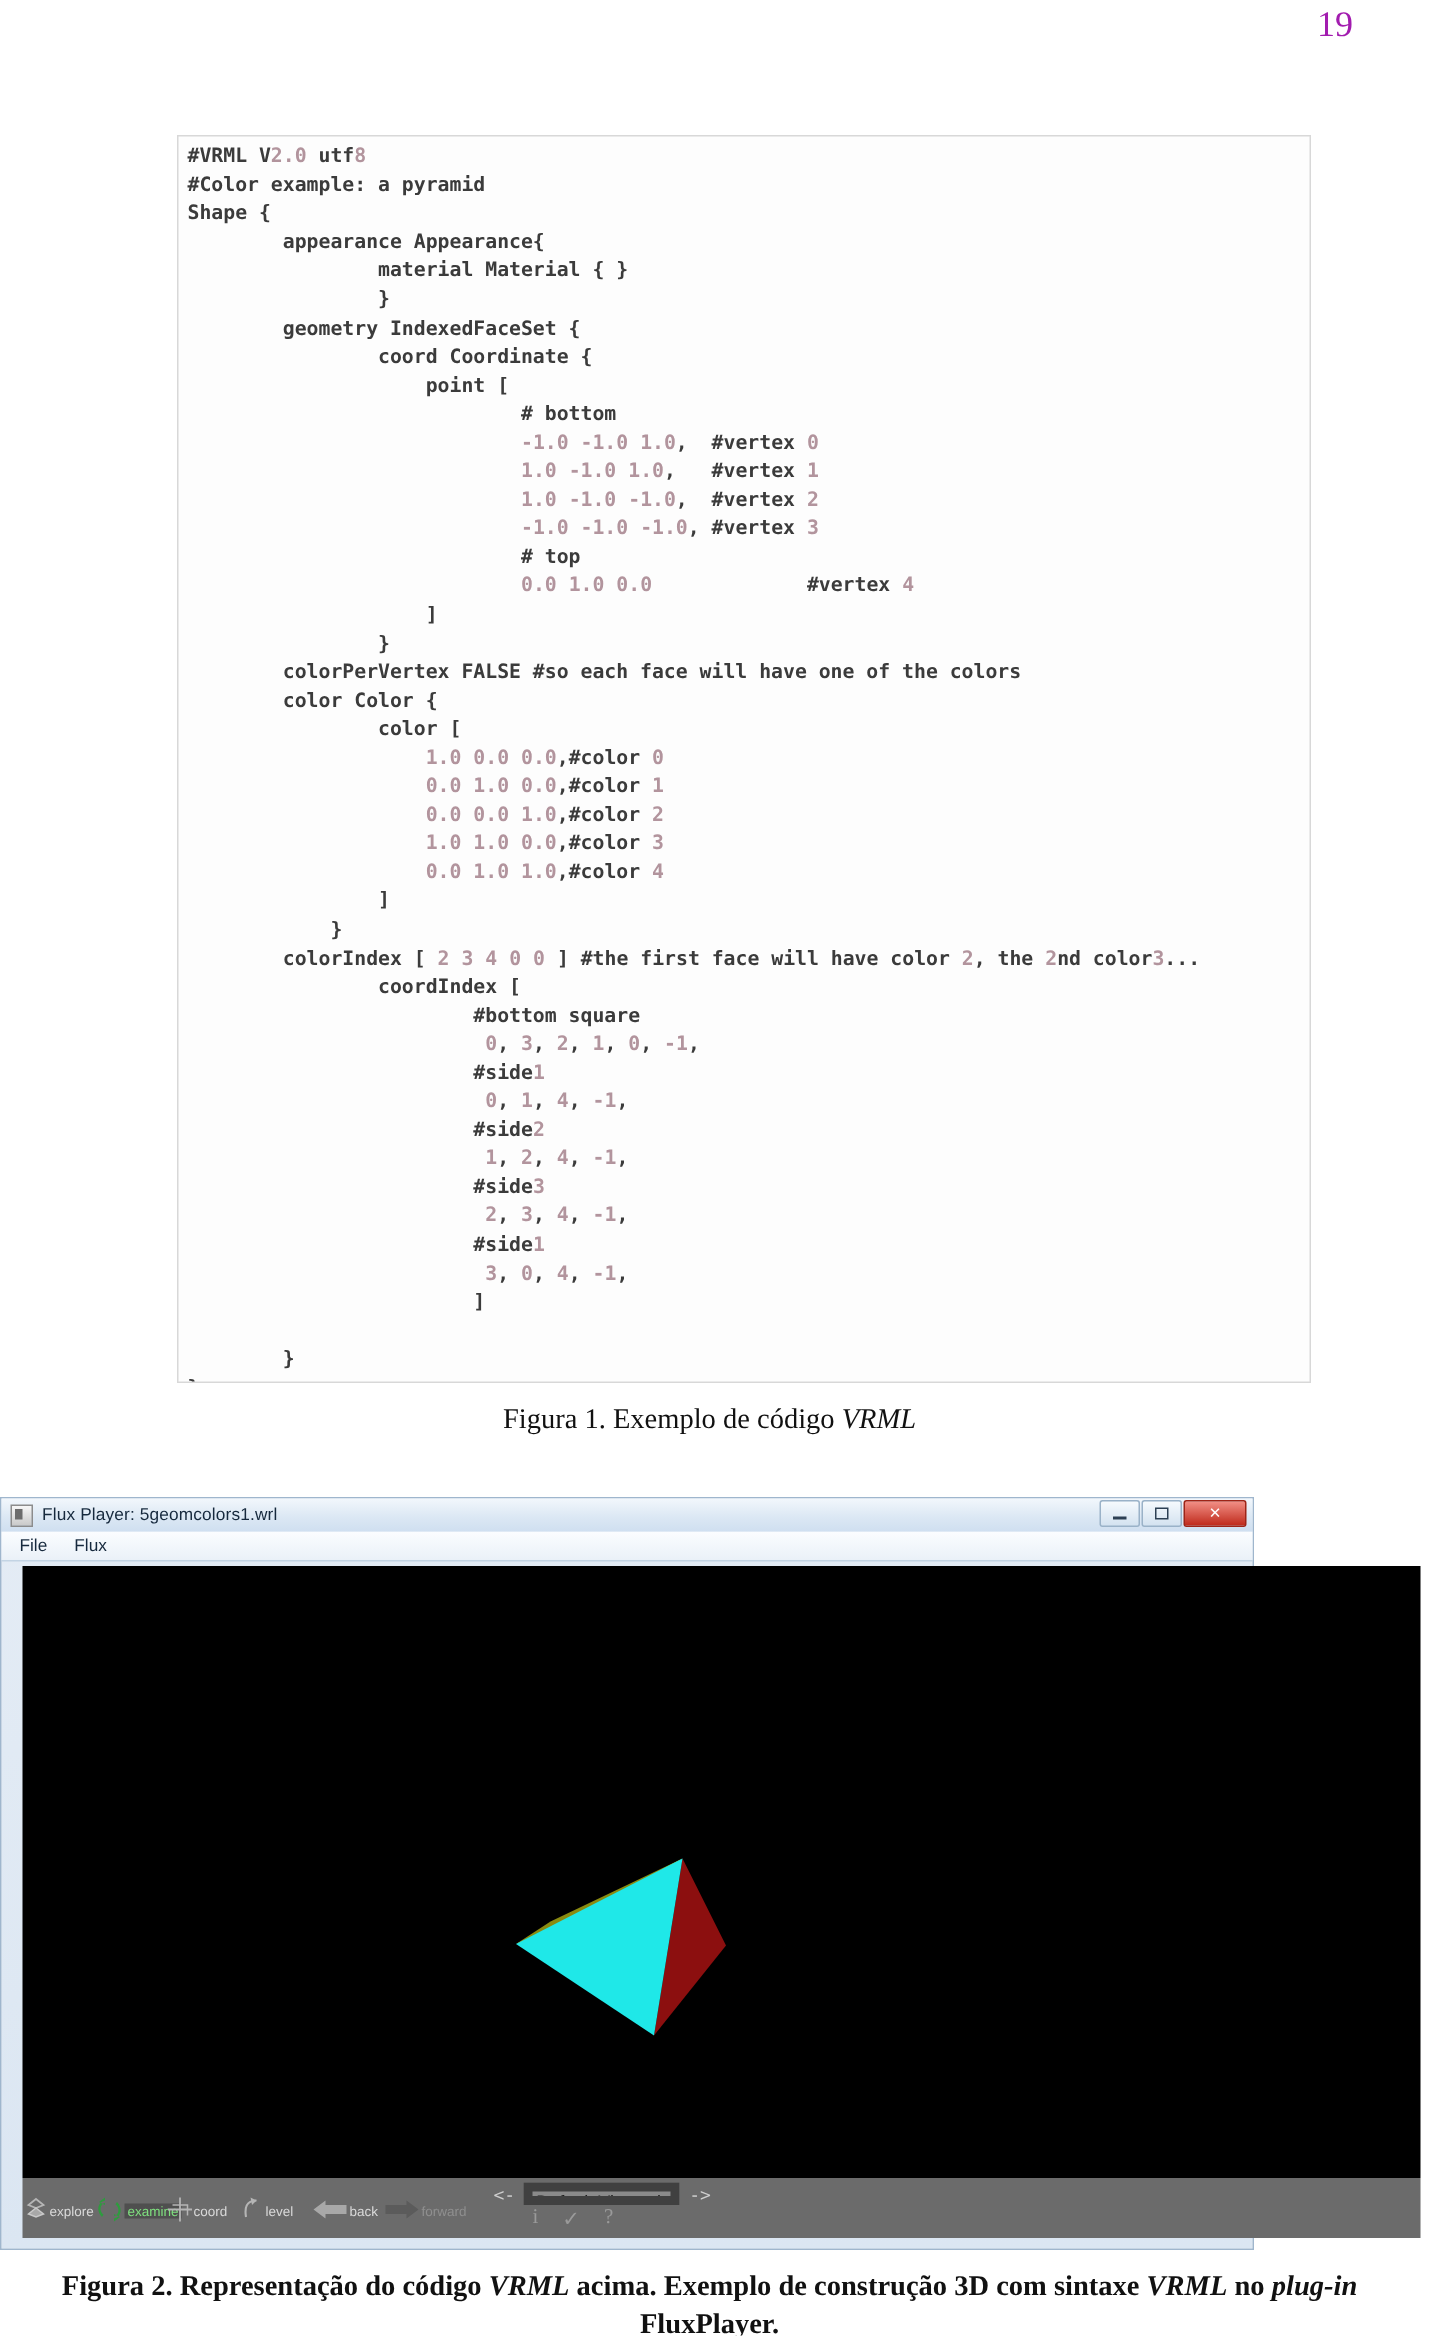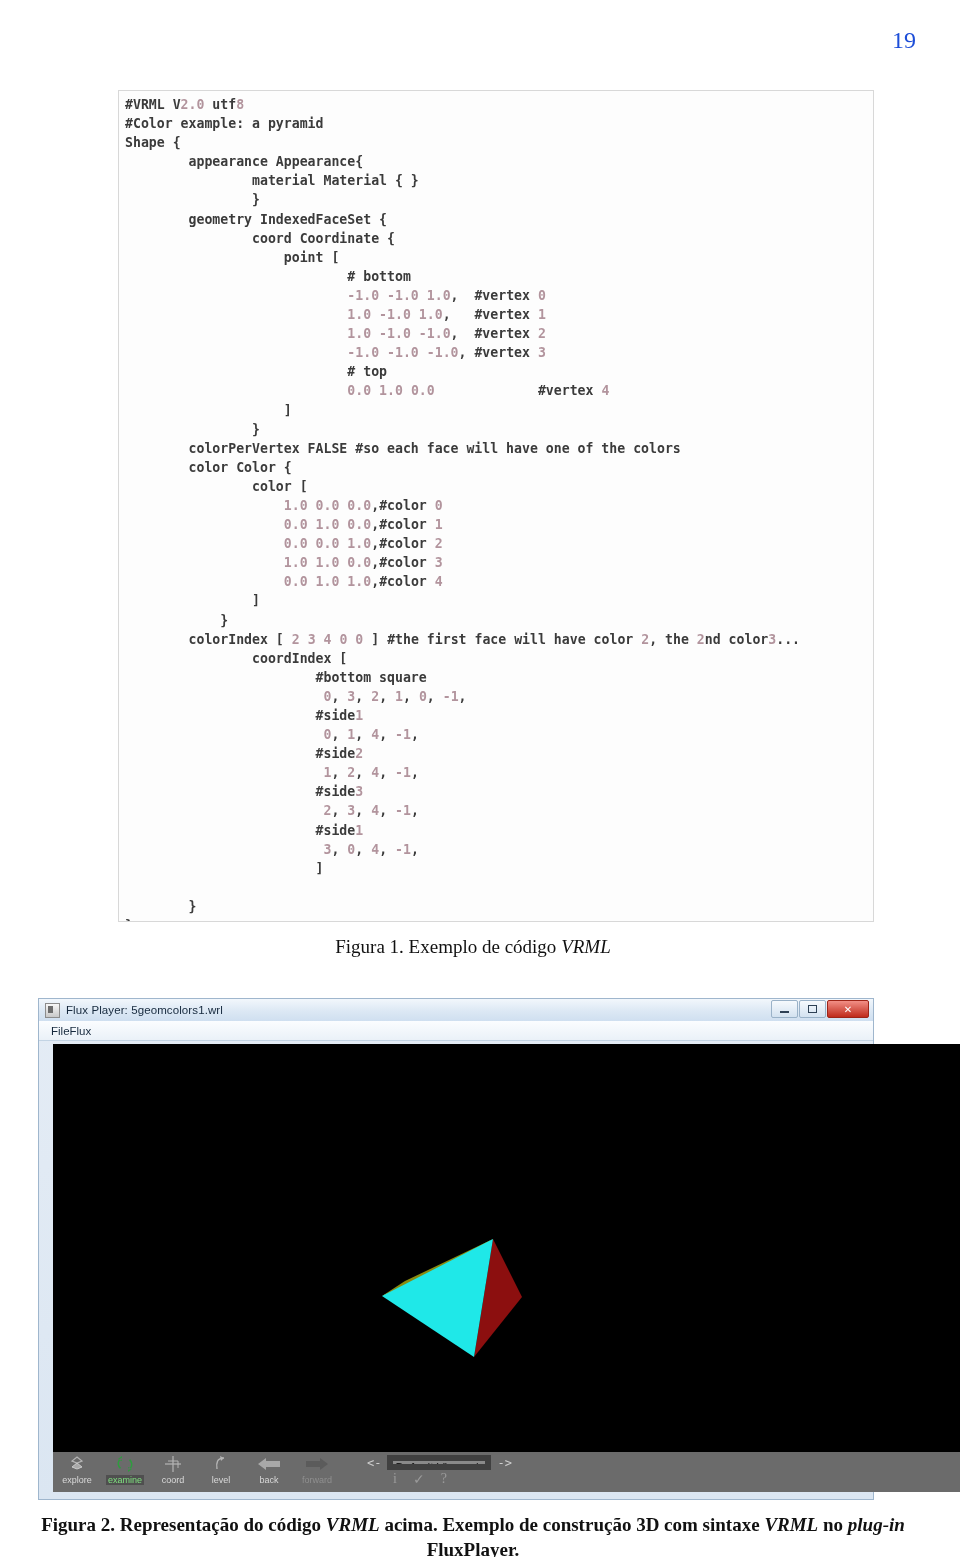--- a/index.html
+++ b/index.html
@@ -12,25 +12,24 @@
     height: 1557px;
     position: relative;
     font-family: "Liberation Serif", serif;
     overflow: hidden;
   }
 
   
   .page-number {
     position: absolute;
     top: 4px;
-    right: 44px;
+    right: 58px;
     font-family: "Liberation Serif", serif;
     font-size: 24px;
-    color: #1d4ed8;
-    margin-top: 23px;
+    color: #a21caf;
   }
 
   
   .code-box {
     position: absolute;
     left: 118px;
     top: 90px;
     width: 756px;
     height: 832px;
     border: 1px solid #d8d8d8;
@@ -71,21 +70,20 @@
   
   .player-window {
     position: absolute;
     left: 0;
     top: 998px;
     width: 836px;
     height: 502px;
     background: linear-gradient(to bottom, #e4ecf5 0%, #dbe6f2 100%);
     border: 1px solid #9fb6cd;
     box-sizing: border-box;
-    margin-left: 38px;
   }
   .titlebar {
     position: relative;
     height: 22px;
     background: linear-gradient(to bottom, #f2f7fc 0%, #dce8f4 55%, #cfdff0 100%);
     display: flex;
     align-items: center;
     padding-left: 6px;
     box-sizing: border-box;
   }
@@ -154,20 +152,21 @@
     box-sizing: border-box;
   }
 
   .menubar {
     height: 20px;
     background: linear-gradient(to bottom,#fbfdff,#eaf1f8);
     border-bottom: 1px solid #c3d4e4;
     display: flex;
     align-items: center;
     padding-left: 12px;
+    gap: 18px;
     box-sizing: border-box;
   }
   .menu-item {
     font-family: "Liberation Sans", sans-serif;
     font-size: 11.5px;
     color: #16293d;
   }
 
   .canvas-wrap {
     position: absolute;
@@ -193,21 +192,20 @@
     height: 40px;
     background: #6b6b6b;
     display: flex;
     align-items: flex-start;
     box-sizing: border-box;
   }
   .tool-btn {
     width: 48px;
     height: 40px;
     display: flex;
-    flex-direction: column;
     align-items: center;
     justify-content: flex-start;
     padding-top: 2px;
     box-sizing: border-box;
   }
   .tool-btn .ticon {
     height: 20px;
     display: flex;
     align-items: center;
     justify-content: center;

